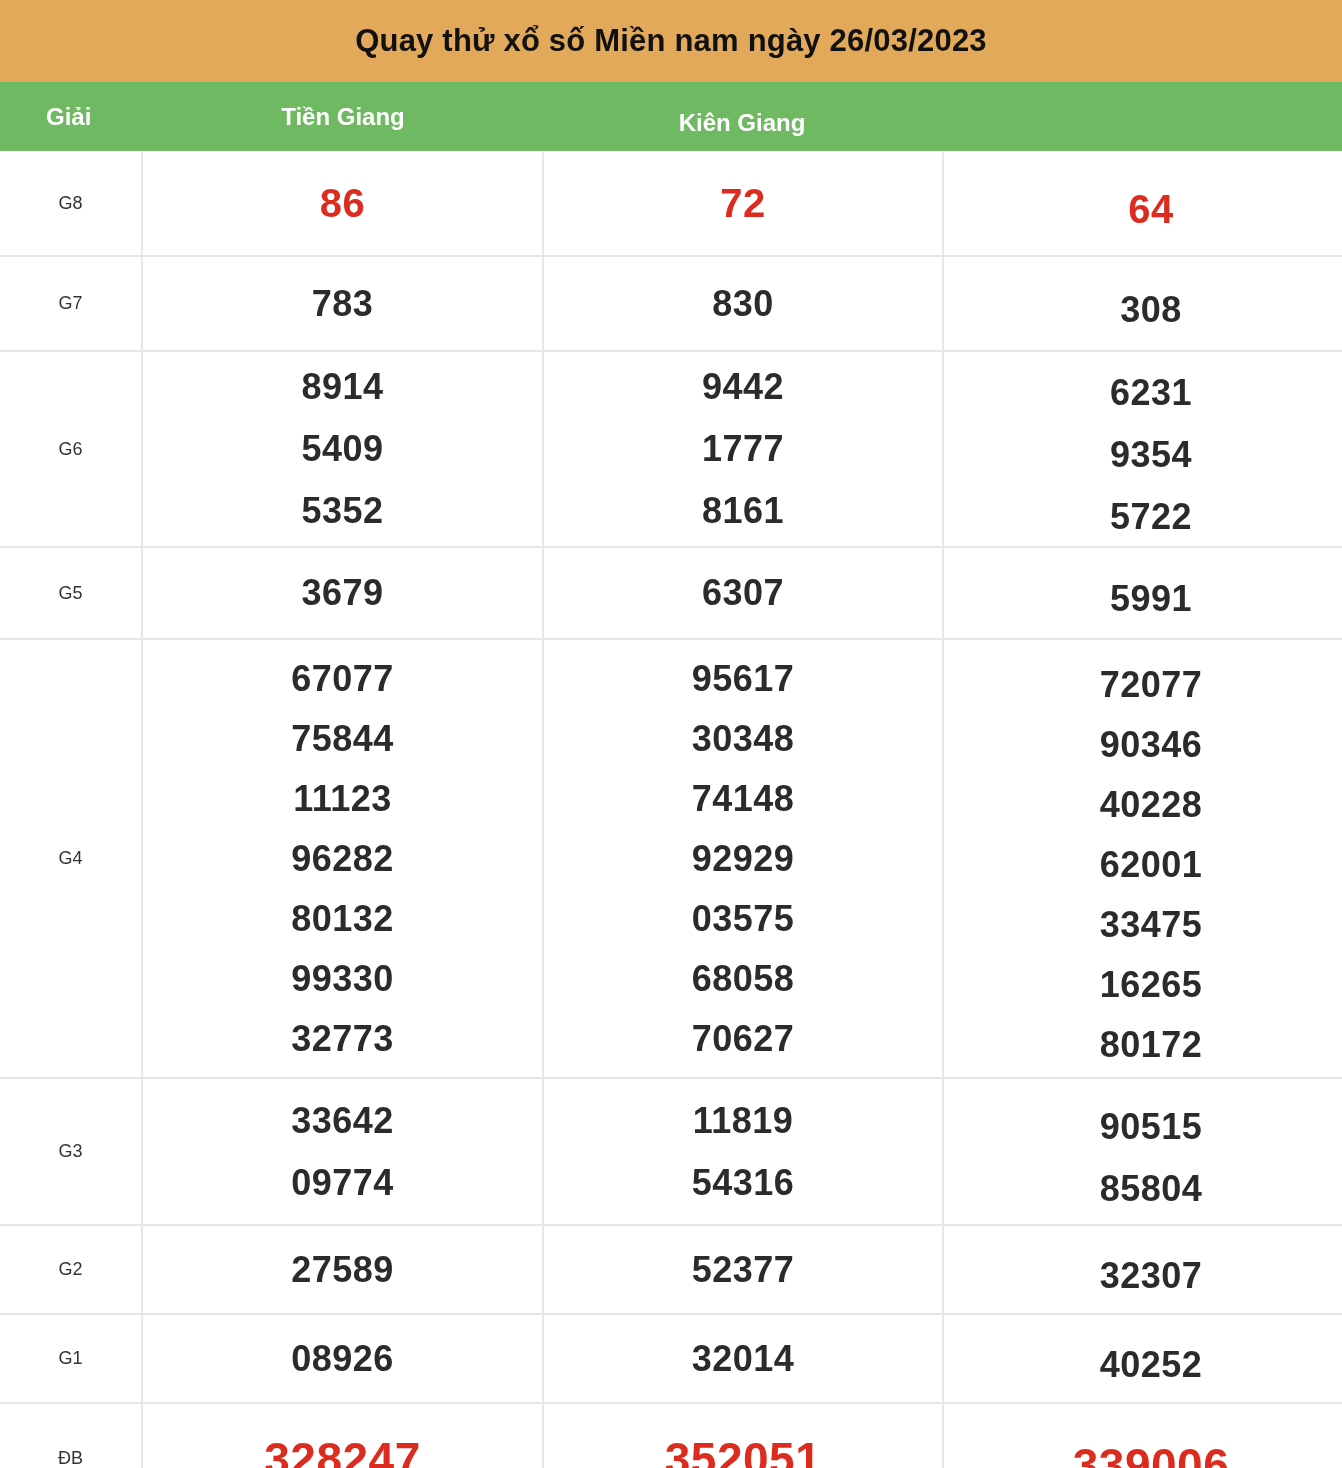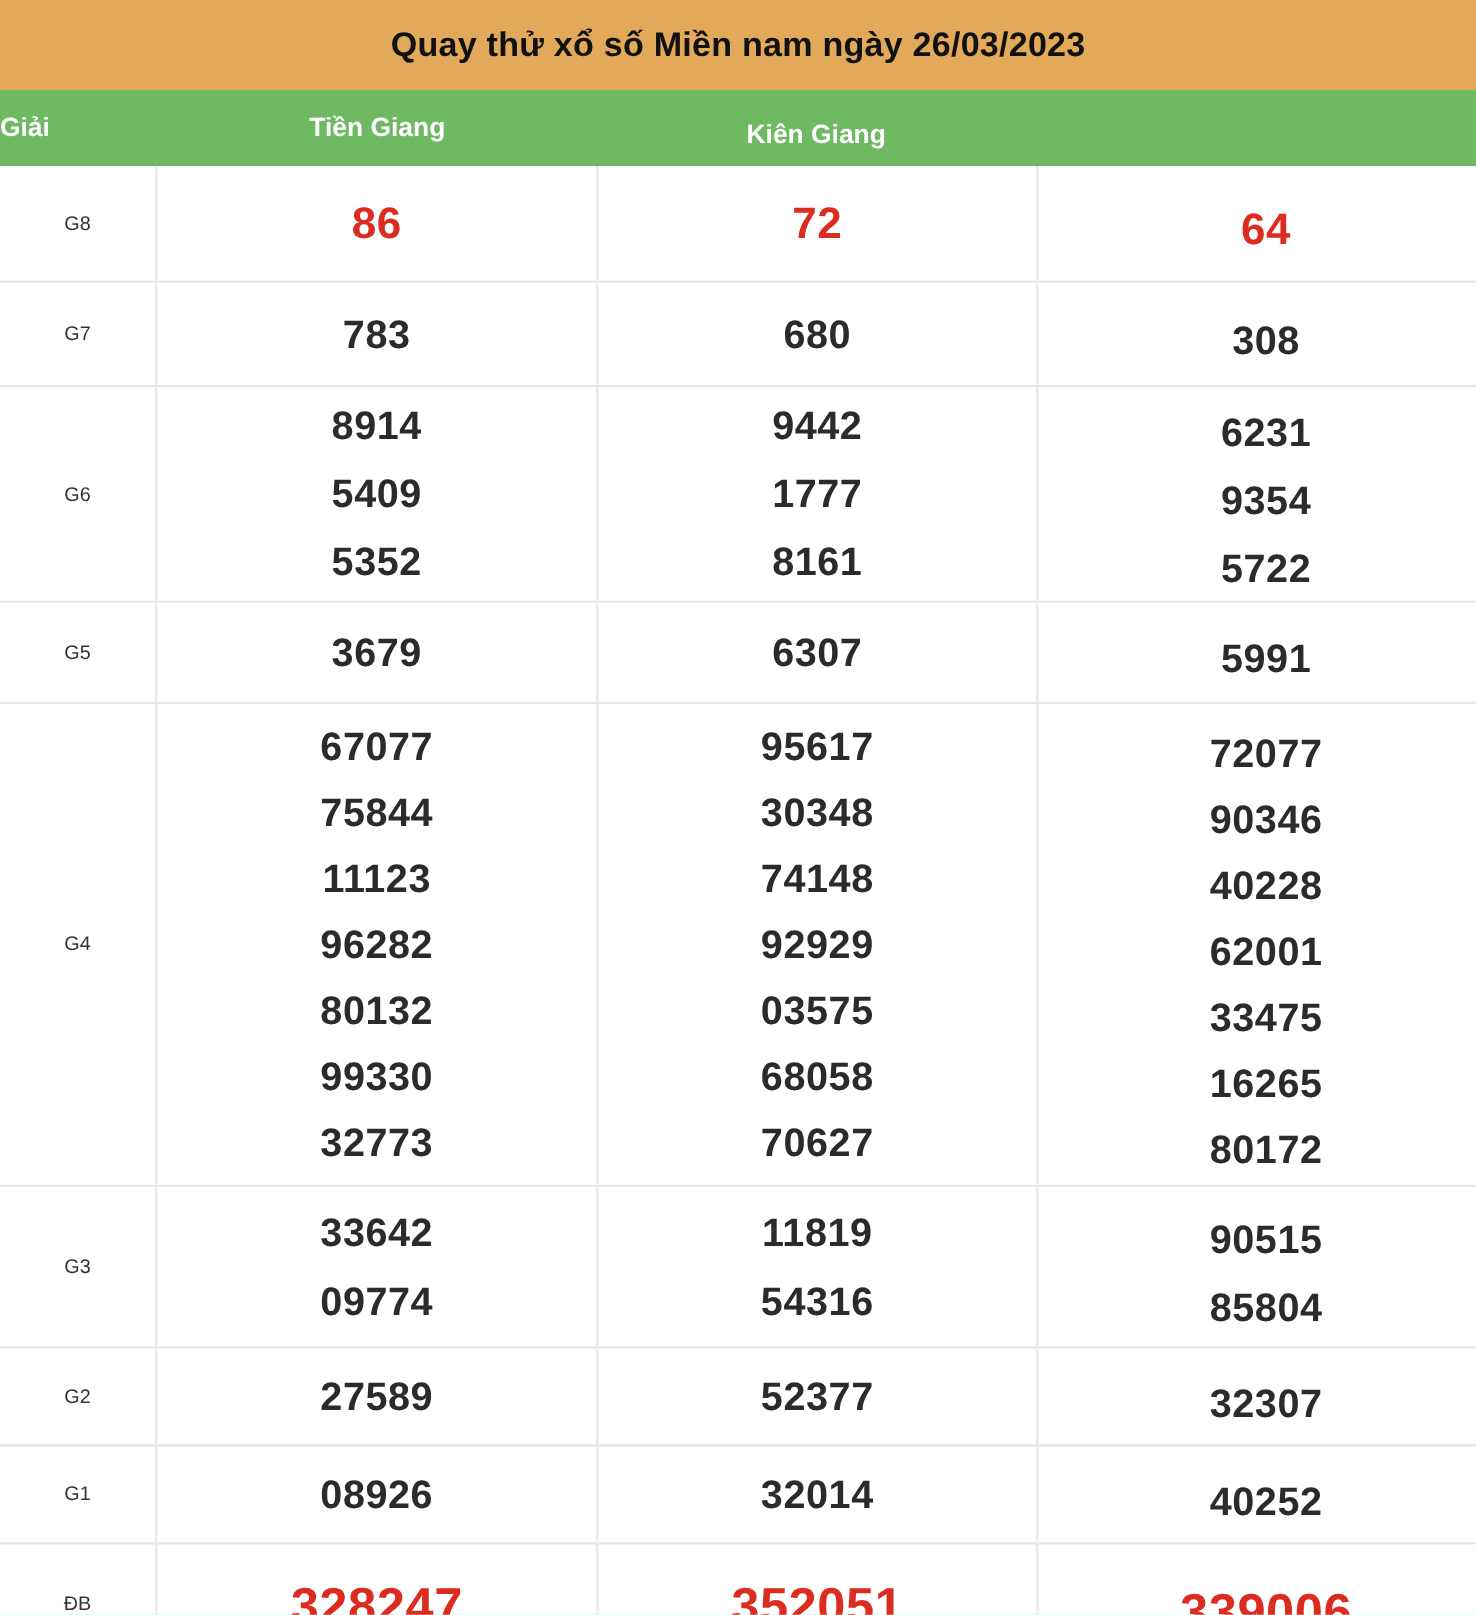--- a/index.html
+++ b/index.html
@@ -13,21 +13,21 @@
     font-family: "Liberation Sans", sans-serif;
     -webkit-font-smoothing: antialiased;
   }
 
   .lottery-sheet {
     width: 1342px;
     height: 1468px;
     box-sizing: border-box;
     display: flex;
     flex-direction: column;
-    background: #5eead4;
+    background: #4d7c0f;
   }
 
   
   .title-bar {
     height: 82px;
     flex: 0 0 82px;
     background: #e3a95b;
     display: flex;
     align-items: center;
     justify-content: center;
@@ -41,21 +41,21 @@
   .col-header {
     height: 69px;
     flex: 0 0 69px;
     background: #6fb963;
     display: flex;
     align-items: center;
     color: #ffffff;
     font-size: 24px;
     font-weight: bold;
   }
-  .col-header .cell-label { justify-content: flex-start; }
+  .col-header .cell-label { justify-content: flex-start; padding-left: 46px; }
 
   
   .c-label  { width: 143px; flex: 0 0 143px; }
   .c-dalat  { width: 401px; flex: 0 0 401px; }
   .c-tien   { width: 400px; flex: 0 0 400px; }
   .c-kien   { width: 398px; flex: 0 0 398px; margin-top: 12px; }
 
   .col-header > div,
   .prize-row > div {
     box-sizing: border-box;
@@ -150,21 +150,21 @@
         <span class="num">64</span>
       </div>
     </div>
 
     <div class="prize-row row-g7">
       <div class="c-label cell-label">G7</div>
       <div class="c-dalat cell-nums">
         <span class="num">783</span>
       </div>
       <div class="c-tien cell-nums">
-        <span class="num">680</span>
+        <span class="num">830</span>
       </div>
       <div class="c-kien cell-nums">
         <span class="num">308</span>
       </div>
     </div>
 
     <div class="prize-row row-g6">
       <div class="c-label cell-label">G6</div>
       <div class="c-dalat cell-nums">
         <span class="num">8914</span>

